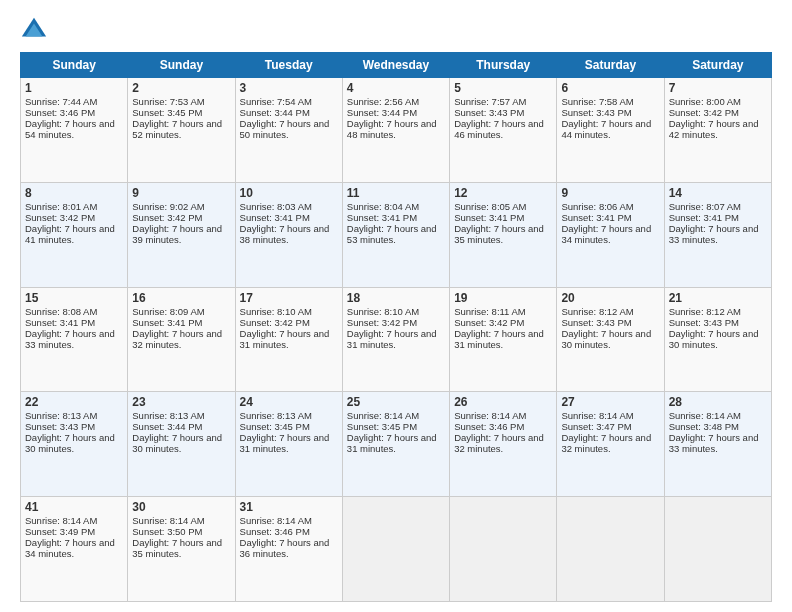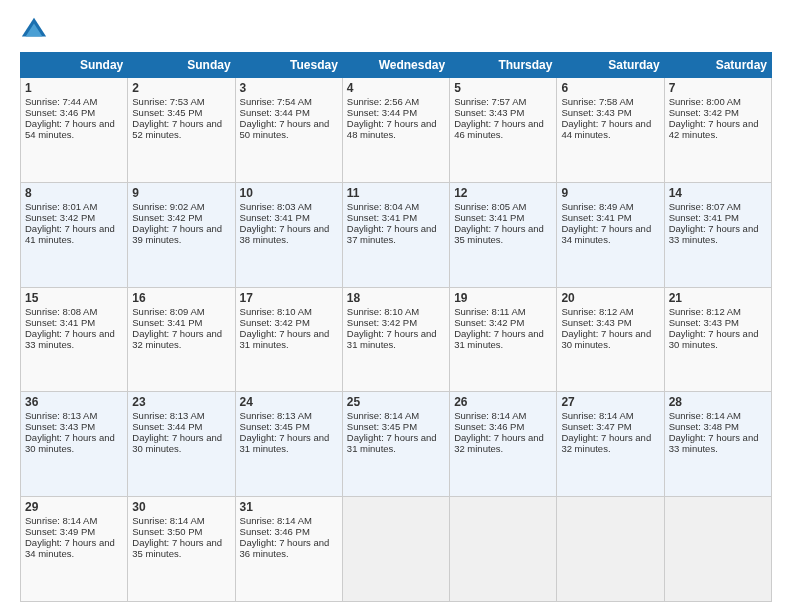--- a/index.html
+++ b/index.html
@@ -58,21 +58,21 @@
       border-collapse: collapse;
       width: 100%;
       table-layout: fixed;
     }
     .calendar th {
       background: #1a6faf;
       color: #fff;
       font-size: 12px;
       font-weight: bold;
       padding: 5px 4px;
-      text-align: right;
+      text-align: center;
       border: 1px solid #1a6faf;
     }
     .calendar td {
       border: 1px solid #ccc;
       vertical-align: top;
       padding: 3px 4px;
       font-size: 9.5px;
       color: #333;
       height: 80px;
     }
@@ -132,45 +132,45 @@
           <td><span class="day-num">3</span><span>Sunrise: 7:54 AM</span><br><span>Sunset: 3:44 PM</span><br><span>Daylight: 7 hours and 50 minutes.</span></td>
           <td><span class="day-num">4</span><span>Sunrise: 2:56 AM</span><br><span>Sunset: 3:44 PM</span><br><span>Daylight: 7 hours and 48 minutes.</span></td>
           <td><span class="day-num">5</span><span>Sunrise: 7:57 AM</span><br><span>Sunset: 3:43 PM</span><br><span>Daylight: 7 hours and 46 minutes.</span></td>
           <td><span class="day-num">6</span><span>Sunrise: 7:58 AM</span><br><span>Sunset: 3:43 PM</span><br><span>Daylight: 7 hours and 44 minutes.</span></td>
           <td><span class="day-num">7</span><span>Sunrise: 8:00 AM</span><br><span>Sunset: 3:42 PM</span><br><span>Daylight: 7 hours and 42 minutes.</span></td>
         </tr>
         <tr>
           <td><span class="day-num">8</span><span>Sunrise: 8:01 AM</span><br><span>Sunset: 3:42 PM</span><br><span>Daylight: 7 hours and 41 minutes.</span></td>
           <td><span class="day-num">9</span><span>Sunrise: 9:02 AM</span><br><span>Sunset: 3:42 PM</span><br><span>Daylight: 7 hours and 39 minutes.</span></td>
           <td><span class="day-num">10</span><span>Sunrise: 8:03 AM</span><br><span>Sunset: 3:41 PM</span><br><span>Daylight: 7 hours and 38 minutes.</span></td>
-          <td><span class="day-num">11</span><span>Sunrise: 8:04 AM</span><br><span>Sunset: 3:41 PM</span><br><span>Daylight: 7 hours and 37 minutes.</span></td>
+          <td><span class="day-num">11</span><span>Sunrise: 8:04 AM</span><br><span>Sunset: 3:41 PM</span><br><span>Daylight: 7 hours and 53 minutes.</span></td>
           <td><span class="day-num">12</span><span>Sunrise: 8:05 AM</span><br><span>Sunset: 3:41 PM</span><br><span>Daylight: 7 hours and 35 minutes.</span></td>
-          <td><span class="day-num">9</span><span>Sunrise: 8:49 AM</span><br><span>Sunset: 3:41 PM</span><br><span>Daylight: 7 hours and 34 minutes.</span></td>
+          <td><span class="day-num">9</span><span>Sunrise: 8:06 AM</span><br><span>Sunset: 3:41 PM</span><br><span>Daylight: 7 hours and 34 minutes.</span></td>
           <td><span class="day-num">14</span><span>Sunrise: 8:07 AM</span><br><span>Sunset: 3:41 PM</span><br><span>Daylight: 7 hours and 33 minutes.</span></td>
         </tr>
         <tr>
           <td><span class="day-num">15</span><span>Sunrise: 8:08 AM</span><br><span>Sunset: 3:41 PM</span><br><span>Daylight: 7 hours and 33 minutes.</span></td>
           <td><span class="day-num">16</span><span>Sunrise: 8:09 AM</span><br><span>Sunset: 3:41 PM</span><br><span>Daylight: 7 hours and 32 minutes.</span></td>
           <td><span class="day-num">17</span><span>Sunrise: 8:10 AM</span><br><span>Sunset: 3:42 PM</span><br><span>Daylight: 7 hours and 31 minutes.</span></td>
           <td><span class="day-num">18</span><span>Sunrise: 8:10 AM</span><br><span>Sunset: 3:42 PM</span><br><span>Daylight: 7 hours and 31 minutes.</span></td>
           <td><span class="day-num">19</span><span>Sunrise: 8:11 AM</span><br><span>Sunset: 3:42 PM</span><br><span>Daylight: 7 hours and 31 minutes.</span></td>
           <td><span class="day-num">20</span><span>Sunrise: 8:12 AM</span><br><span>Sunset: 3:43 PM</span><br><span>Daylight: 7 hours and 30 minutes.</span></td>
           <td><span class="day-num">21</span><span>Sunrise: 8:12 AM</span><br><span>Sunset: 3:43 PM</span><br><span>Daylight: 7 hours and 30 minutes.</span></td>
         </tr>
         <tr>
-          <td><span class="day-num">36</span><span>Sunrise: 8:13 AM</span><br><span>Sunset: 3:43 PM</span><br><span>Daylight: 7 hours and 30 minutes.</span></td>
+          <td><span class="day-num">22</span><span>Sunrise: 8:13 AM</span><br><span>Sunset: 3:43 PM</span><br><span>Daylight: 7 hours and 30 minutes.</span></td>
           <td><span class="day-num">23</span><span>Sunrise: 8:13 AM</span><br><span>Sunset: 3:44 PM</span><br><span>Daylight: 7 hours and 30 minutes.</span></td>
           <td><span class="day-num">24</span><span>Sunrise: 8:13 AM</span><br><span>Sunset: 3:45 PM</span><br><span>Daylight: 7 hours and 31 minutes.</span></td>
           <td><span class="day-num">25</span><span>Sunrise: 8:14 AM</span><br><span>Sunset: 3:45 PM</span><br><span>Daylight: 7 hours and 31 minutes.</span></td>
           <td><span class="day-num">26</span><span>Sunrise: 8:14 AM</span><br><span>Sunset: 3:46 PM</span><br><span>Daylight: 7 hours and 32 minutes.</span></td>
           <td><span class="day-num">27</span><span>Sunrise: 8:14 AM</span><br><span>Sunset: 3:47 PM</span><br><span>Daylight: 7 hours and 32 minutes.</span></td>
           <td><span class="day-num">28</span><span>Sunrise: 8:14 AM</span><br><span>Sunset: 3:48 PM</span><br><span>Daylight: 7 hours and 33 minutes.</span></td>
         </tr>
         <tr>
-          <td><span class="day-num">29</span><span>Sunrise: 8:14 AM</span><br><span>Sunset: 3:49 PM</span><br><span>Daylight: 7 hours and 34 minutes.</span></td>
+          <td><span class="day-num">41</span><span>Sunrise: 8:14 AM</span><br><span>Sunset: 3:49 PM</span><br><span>Daylight: 7 hours and 34 minutes.</span></td>
           <td><span class="day-num">30</span><span>Sunrise: 8:14 AM</span><br><span>Sunset: 3:50 PM</span><br><span>Daylight: 7 hours and 35 minutes.</span></td>
           <td><span class="day-num">31</span><span>Sunrise: 8:14 AM</span><br><span>Sunset: 3:46 PM</span><br><span>Daylight: 7 hours and 36 minutes.</span></td>
           <td class="empty-cell"></td>
           <td class="empty-cell"></td>
           <td class="empty-cell"></td>
           <td class="empty-cell"></td>
         </tr>
       </tbody>
   </table>
 </div>

